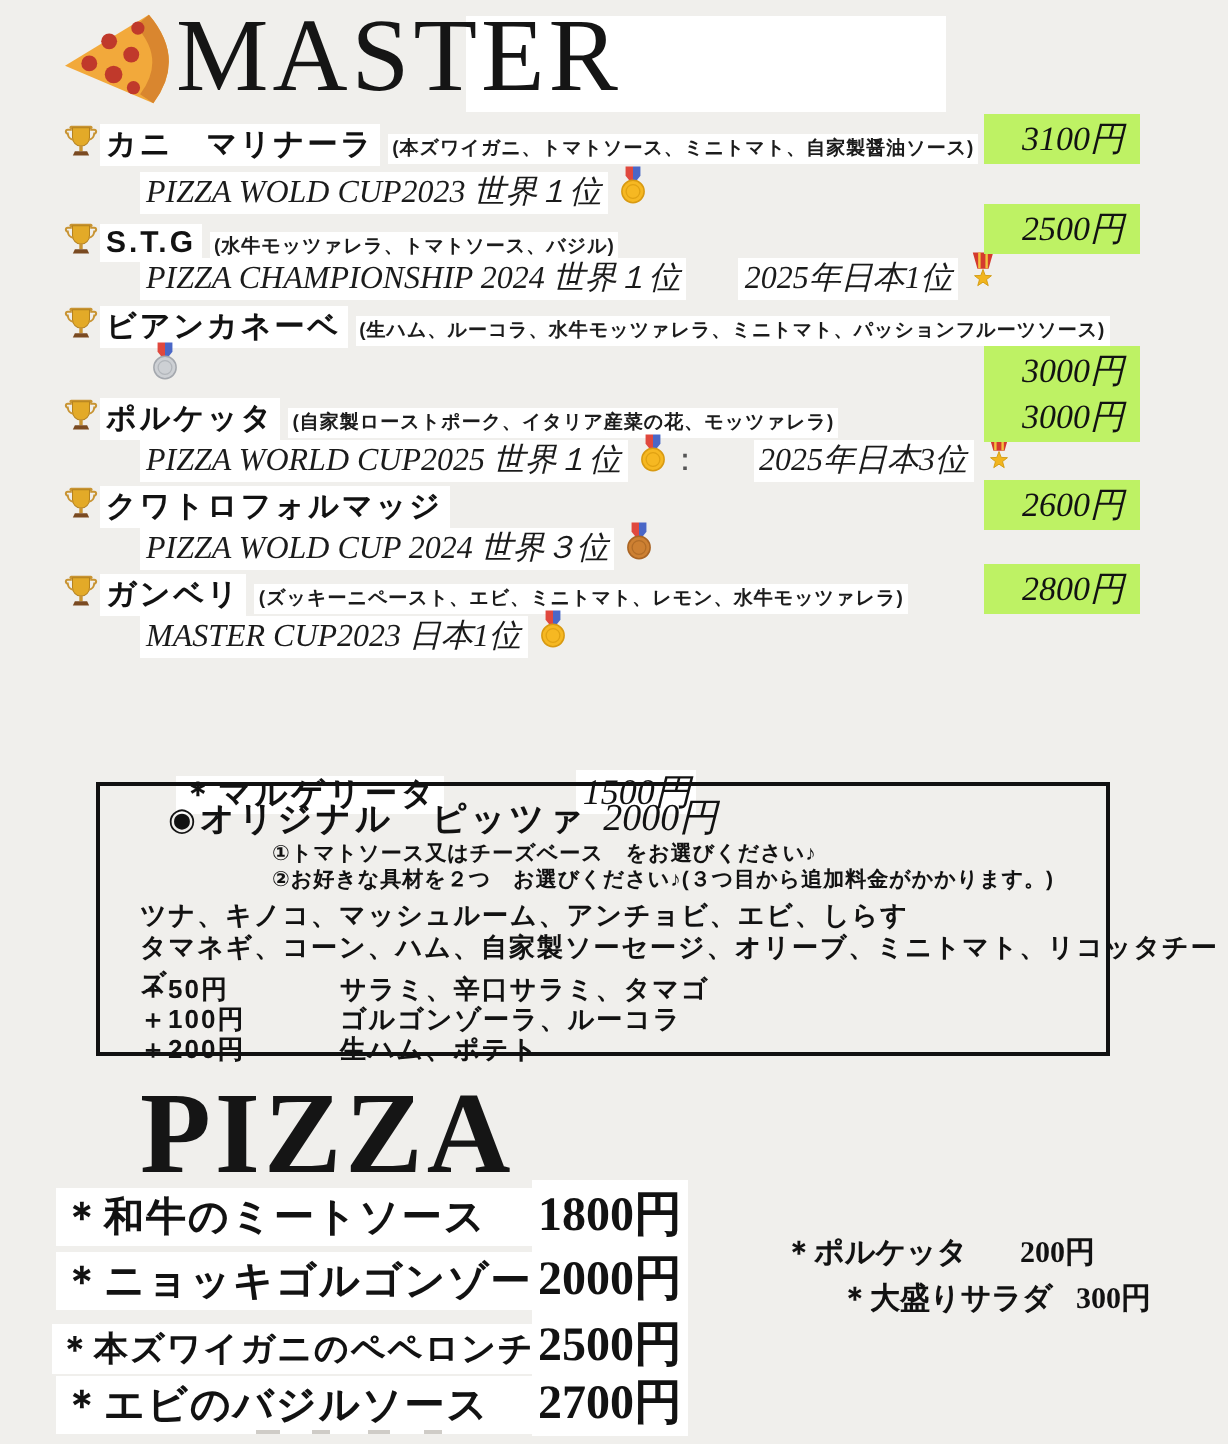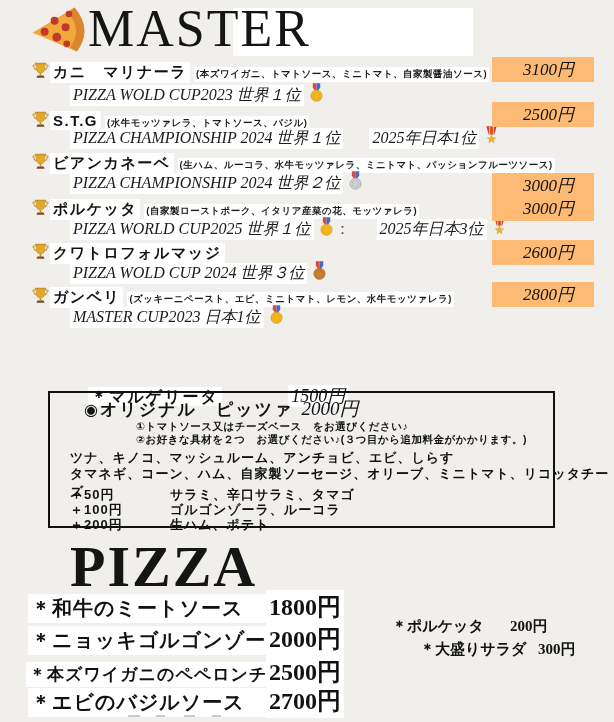--- a/index.html
+++ b/index.html
@@ -28,21 +28,21 @@
   .award-row{
     display:flex;align-items:center;white-space:nowrap;
     font-family:"Liberation Serif","DejaVu Serif",serif;font-style:italic;
     font-size:16px;color:#1b1b1b;
   }
   .award-text{background:#fff;padding:0 3px;}
   .award2{margin-left:26px;}
   .sep{font-style:normal;margin-left:2px;color:#555;}
   .price{
     font-family:"Liberation Serif","DejaVu Serif",serif;font-style:italic;
-    font-size:17px;background:#fdba74;width:62px;text-align:right;padding:1px 20px;
+    font-size:17px;background:#bef264;width:62px;text-align:right;padding:1px 8px;
   }
   
   .marg-name{font-weight:bold;font-size:16px;letter-spacing:2px;background:#fff;padding:1px 3px;}
   .marg-price{font-family:"Liberation Serif",serif;font-style:italic;font-size:18px;background:#fff;padding:1px 3px;}
   
   .obox{border:2px solid #111;}
   .obox-title{display:flex;align-items:baseline;white-space:nowrap;}
   .obox-bullet{font-size:16px;margin-right:2px;}
   .obox-name{font-weight:bold;font-size:17px;letter-spacing:2px;}
   .obox-price{font-family:"Liberation Serif",serif;font-style:italic;font-size:19px;margin-left:8px;}
@@ -157,21 +157,20 @@
 <div class="abs price" style="left:492px;top:102px;">2500円</div>
 
 <div class="abs item-row" style="left:32px;top:149px;">
   <span class="icon"><svg class="tro">
         <use href="#i-trophy"></use>
       </svg></span>
   <span class="item-name">ビアンカネーベ</span>
   <span class="item-ing">(生ハム、ルーコラ、水牛モッツァレラ、ミニトマト、パッションフルーツソース)</span>
 </div>
 <div class="abs award-row" style="left:70px;top:172px;">
-  <span class="award-text">PIZZA CHAMPIONSHIP 2024 世界２位</span>
   <span class="icon"><svg class="med">
         <use href="#i-silver"></use>
       </svg></span>
 </div>
 <div class="abs price" style="left:492px;top:173px;">3000円</div>
 
 <div class="abs item-row" style="left:32px;top:195px;">
   <span class="icon"><svg class="tro">
         <use href="#i-trophy"></use>
       </svg></span>

